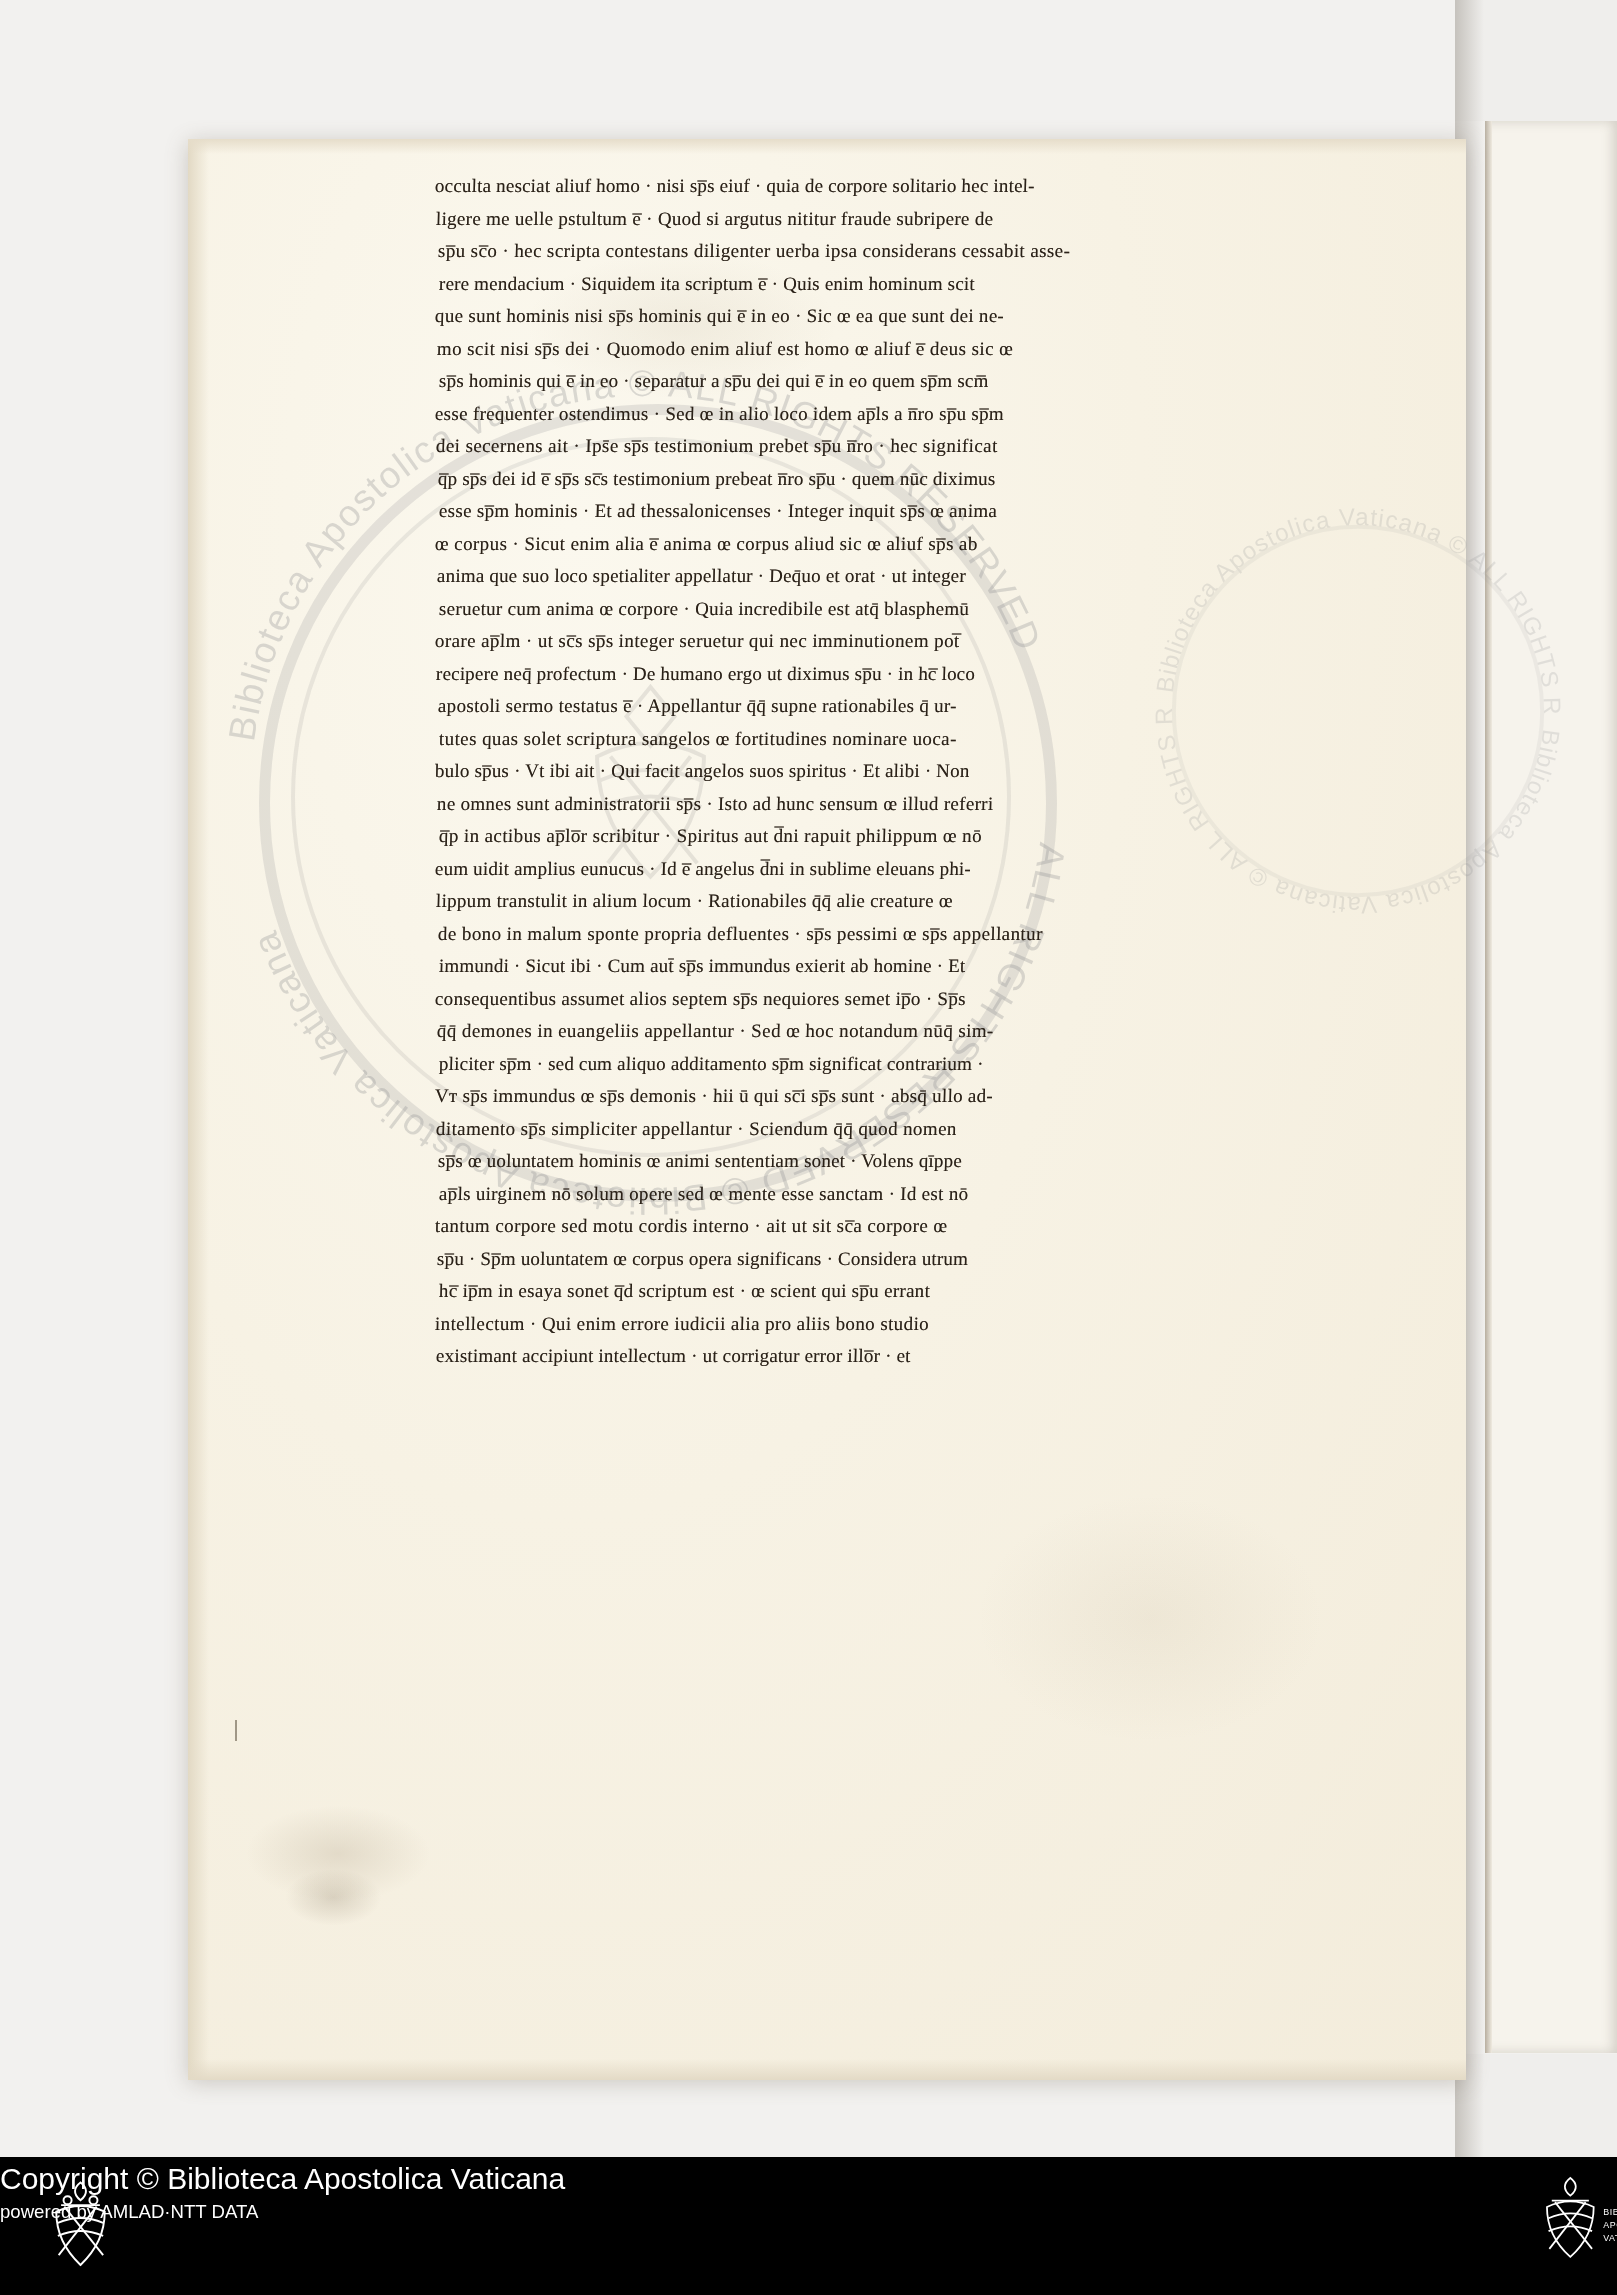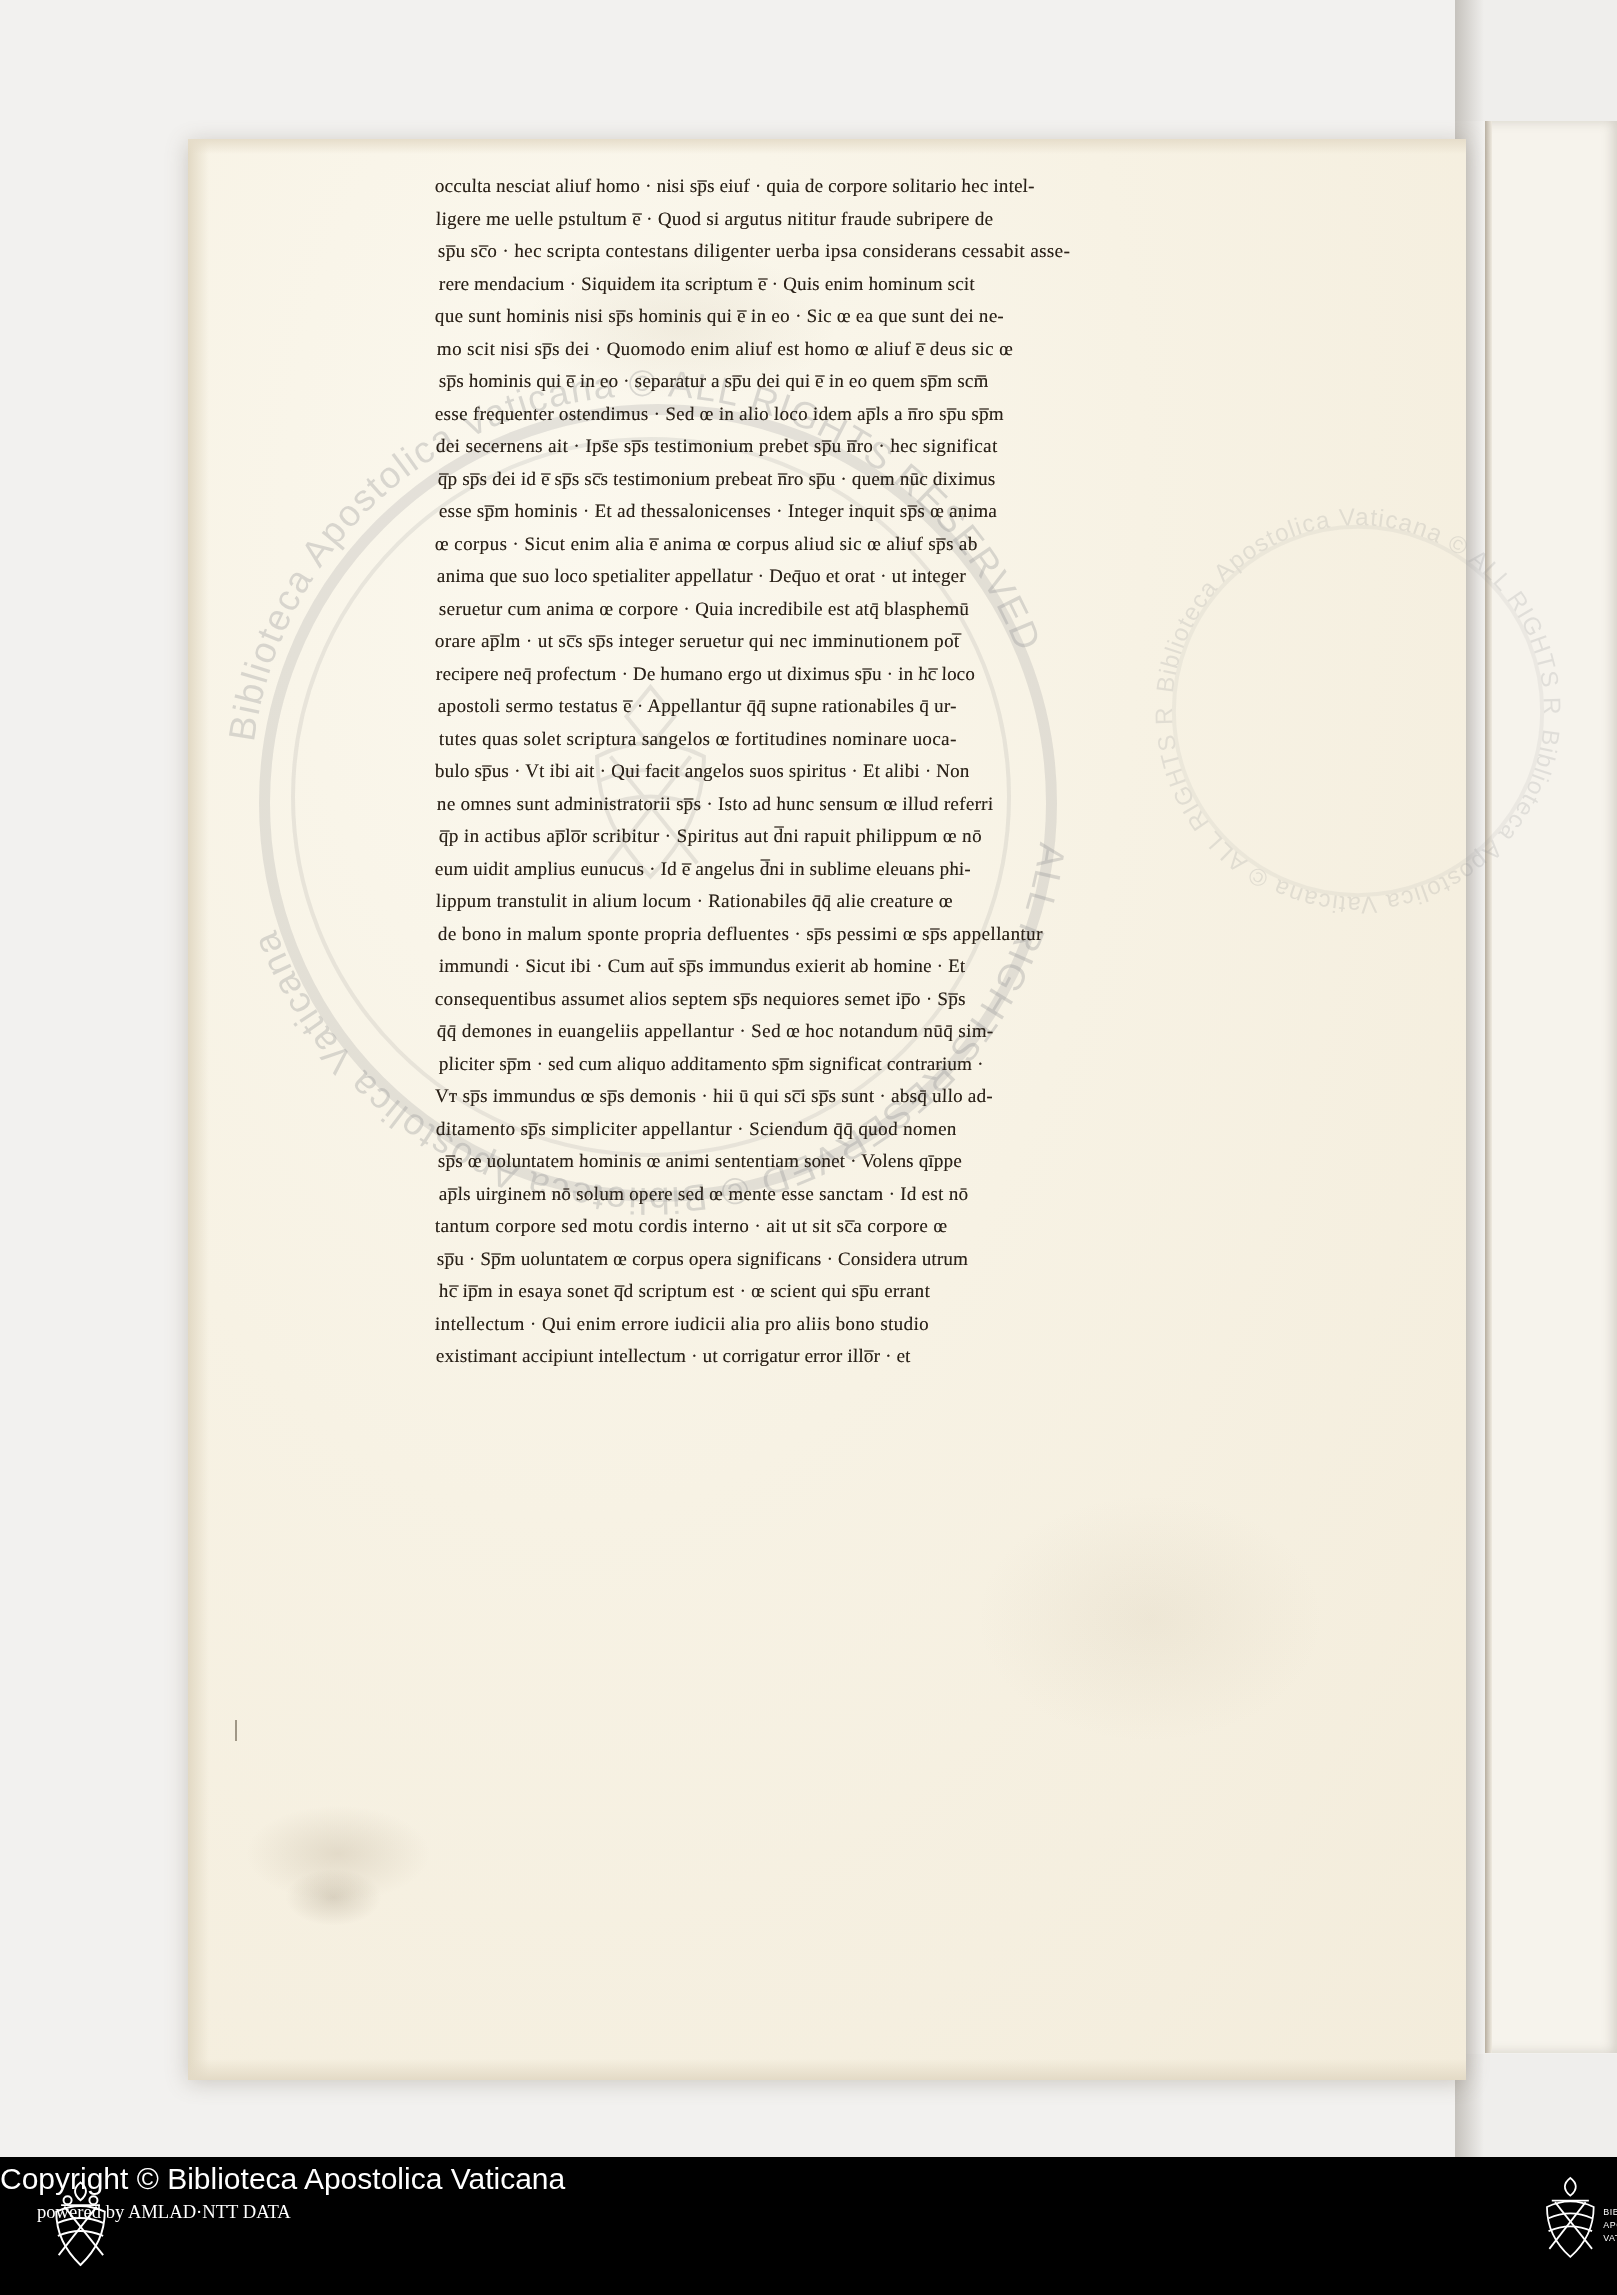--- a/index.html
+++ b/index.html
@@ -199,22 +199,21 @@
     font-family: "Liberation Sans", sans-serif;
   }
   #url-line {
     font-size: 25px;
     line-height: 36px;
     font-family: "Liberation Sans", sans-serif;
   }
   #powered-line {
     font-size: 18.6px;
     line-height: 27.5px;
-    font-family: Liberation Serif, serif;
-    margin-left: 37px;
+    font-family: Liberation Sans, sans-serif;
   }
   .footer-crest {
     position: absolute;
     top: 19.4px;
     width: 97px;
     height: 97px;
   }
   .footer-crest.left { left: 32px; }
   .footer-crest.right { left: 1526px; width: 137px; height: 105px; top: 16px;}
   .crest-svg { width: 100%; height: 100%; display: block; }

